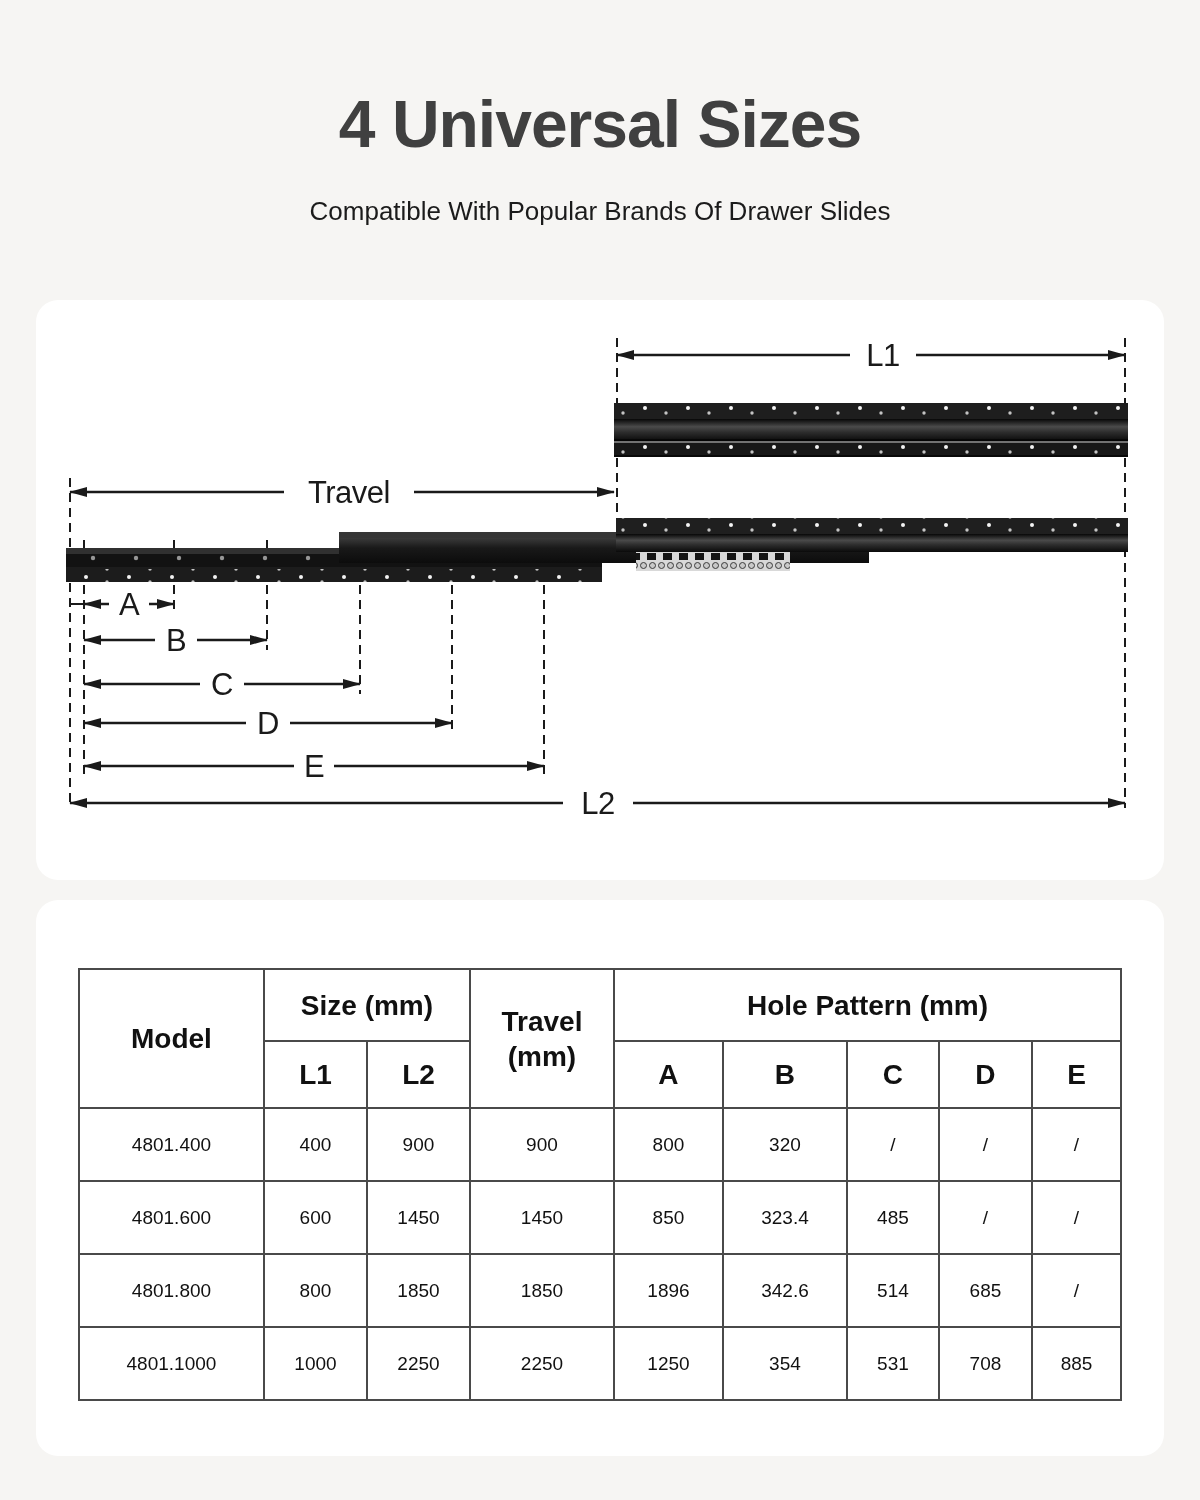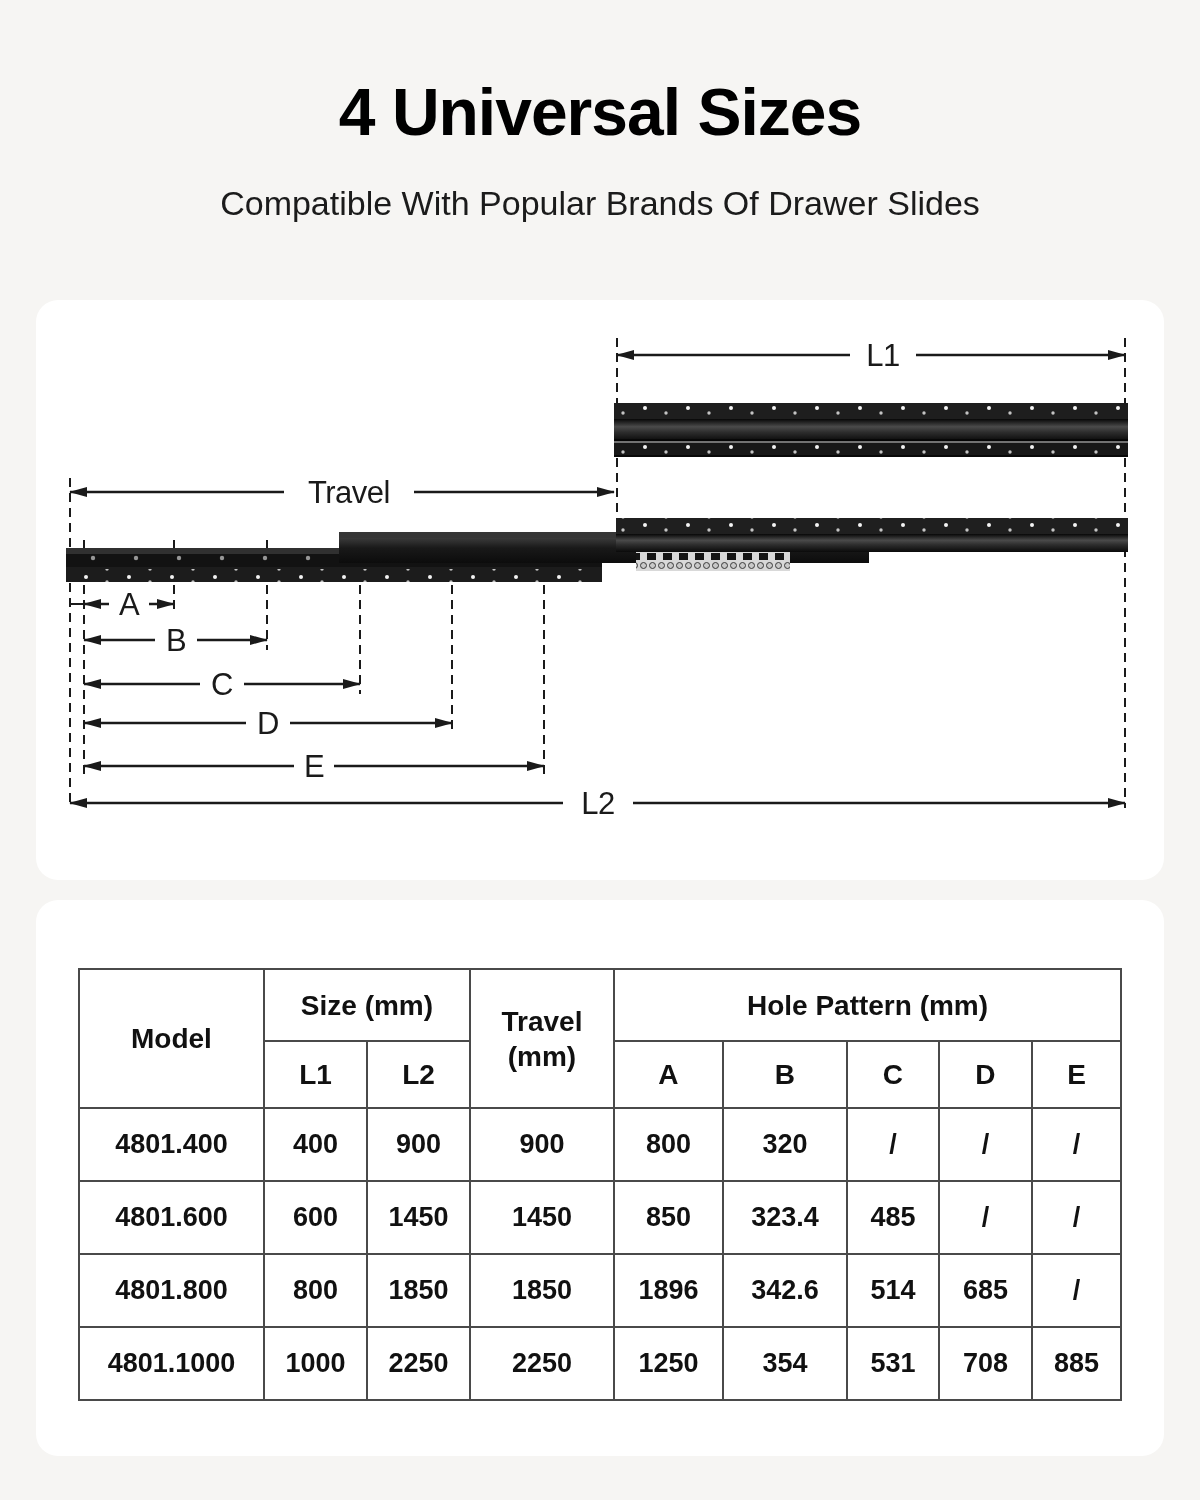--- a/index.html
+++ b/index.html
@@ -5,29 +5,29 @@
   html,body{margin:0;padding:0;}
   body{
     width:1200px;height:1500px;
     background:#f6f5f3;
     font-family:"Liberation Sans", sans-serif;
     position:relative;
     color:#1b1b1b;
   }
   .page-header{text-align:center;padding-top:74px;}
   .page-title{
-    margin:0;
+    margin:12px;
     font-size:66px;
     font-weight:800;
     letter-spacing:-1px;
-    color:#000000;
+    color:#404040;
   }
   .page-subtitle{
     margin:34px 0 8px 0;
-    font-size:34px;
+    font-size:26px;
     font-weight:400;
     color:#1b1b1b;
   }
   .card{
     position:absolute;
     left:36px;
     width:1128px;
     background:#ffffff;
     border-radius:22px;
   }
@@ -58,21 +58,21 @@
   }
   .spec-table th,.spec-table td{
     border:2px solid #4a4a4a;
     text-align:center;
     vertical-align:middle;
     padding:0 4px;
     overflow:hidden;
     color:#111111;
   }
   .spec-table th{font-size:28px;font-weight:700;line-height:1.25;}
-  .spec-table td{font-size:27px;font-weight:700;}
+  .spec-table td{font-size:19px;font-weight:400;}
   .hrow1 th{height:70px;}
   .hrow2 th{height:65px;}
   .spec-table tbody tr{height:73px;}
 </style>
 </head>
 <body>
 
 <div class="page-header">
   <h1 class="page-title">4 Universal Sizes</h1>
   <p class="page-subtitle">Compatible With Popular Brands Of Drawer Slides</p>

